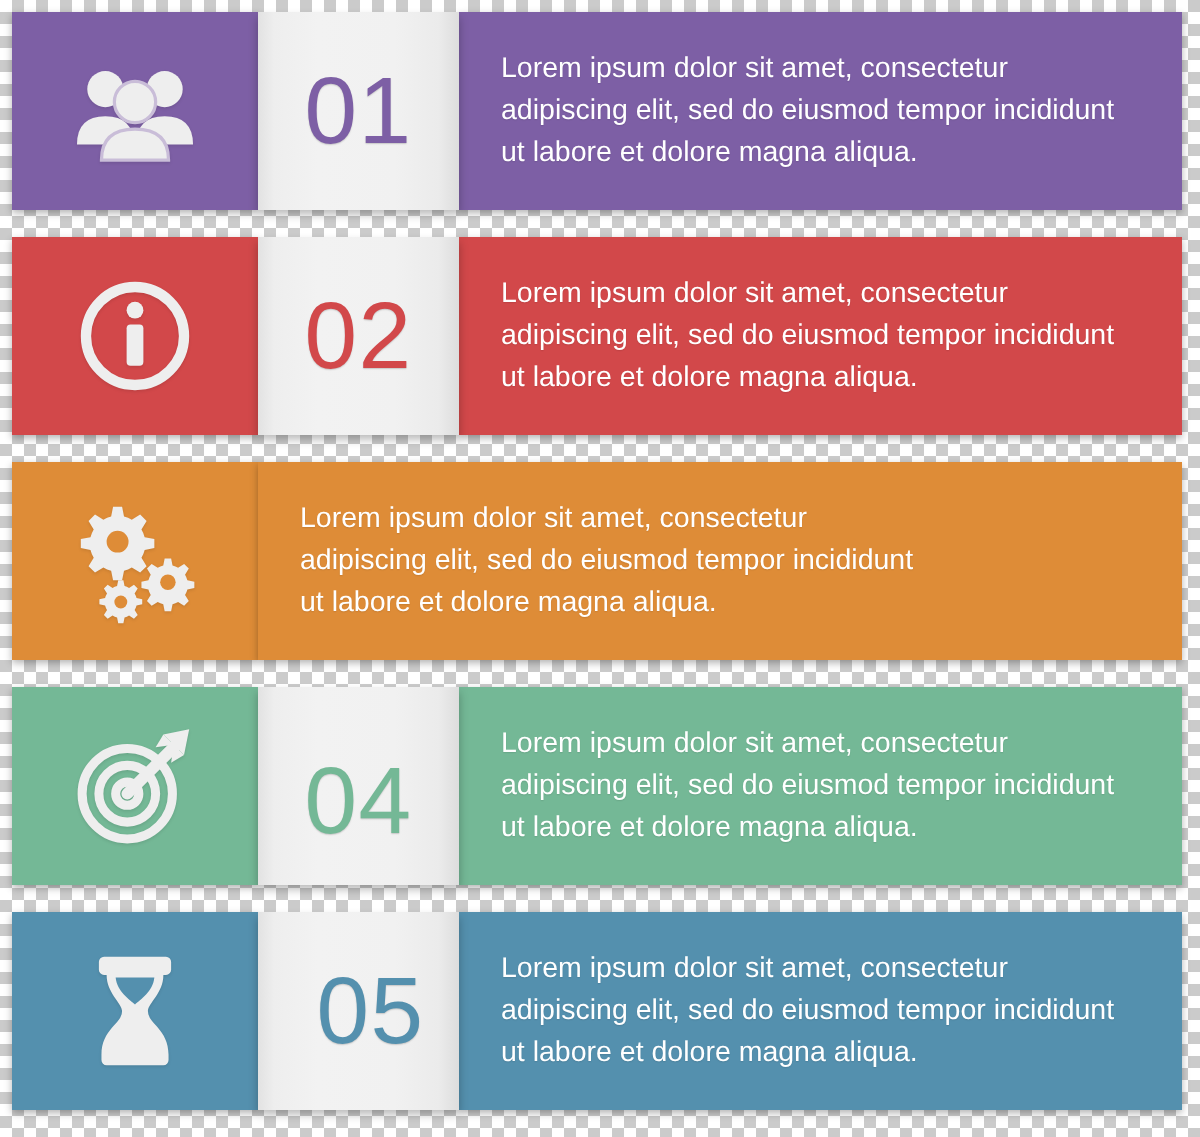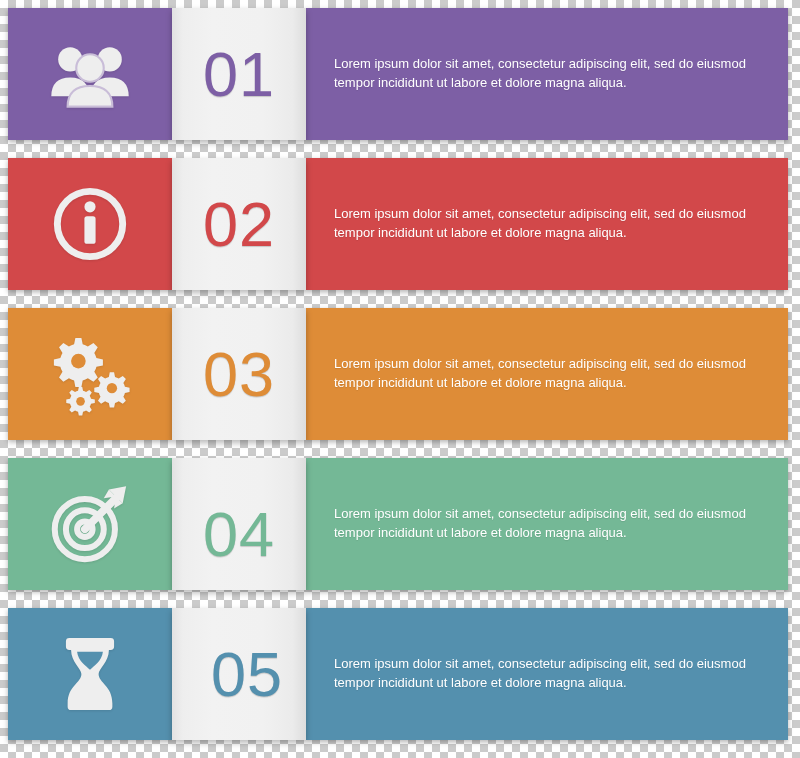--- a/index.html
+++ b/index.html
@@ -87,21 +87,21 @@
     flex: 1 1 auto;
     display: flex;
     align-items: center;
     padding-left: 28px;
     padding-right: 16px;
     box-shadow: 0 2px 5px rgba(0,0,0,0.30);
   }
 
   .desc {
     color: #ffffff;
-    font-size: 13px;
+    font-size: 19px;
     line-height: 1.46;
     max-width: 420px;
     text-shadow: 0 1px 1px rgba(0,0,0,0.10);
   }
 </style>
 </head>
 <body>
 
 <div id="board">
 
@@ -146,23 +146,20 @@
         <g fill="#eeeeee">
           <path d="M33 8 l7 0 1.5 7.5 a22 22 0 0 1 6 2.5 l6.5 -4 5 5 -4 6.5 a22 22 0 0 1 2.5 6 l7.5 1.5 0 7 -7.5 1.5 a22 22 0 0 1 -2.5 6 l4 6.5 -5 5 -6.5 -4 a22 22 0 0 1 -6 2.5 l-1.5 7.5 -7 0 -1.5 -7.5 a22 22 0 0 1 -6 -2.5 l-6.5 4 -5 -5 4 -6.5 a22 22 0 0 1 -2.5 -6 l-7.5 -1.5 0 -7 7.5 -1.5 a22 22 0 0 1 2.5 -6 l-4 -6.5 5 -5 6.5 4 a22 22 0 0 1 6 -2.5 z"></path>
           <circle cx="36.5" cy="35" r="8.5" fill="#de8c37"></circle>
           <path d="M73 48 l5 0 1.1 5.4 a16 16 0 0 1 4.3 1.8 l4.7 -2.9 3.6 3.6 -2.9 4.7 a16 16 0 0 1 1.8 4.3 l5.4 1.1 0 5 -5.4 1.1 a16 16 0 0 1 -1.8 4.3 l2.9 4.7 -3.6 3.6 -4.7 -2.9 a16 16 0 0 1 -4.3 1.8 l-1.1 5.4 -5 0 -1.1 -5.4 a16 16 0 0 1 -4.3 -1.8 l-4.7 2.9 -3.6 -3.6 2.9 -4.7 a16 16 0 0 1 -1.8 -4.3 l-5.4 -1.1 0 -5 5.4 -1.1 a16 16 0 0 1 1.8 -4.3 l-2.9 -4.7 3.6 -3.6 4.7 2.9 a16 16 0 0 1 4.3 -1.8 z"></path>
           <circle cx="75.5" cy="66.5" r="6" fill="#de8c37"></circle>
           <path d="M37 65 l4 0 0.9 4.4 a13 13 0 0 1 3.5 1.5 l3.8 -2.4 2.9 2.9 -2.4 3.8 a13 13 0 0 1 1.5 3.5 l4.4 0.9 0 4 -4.4 0.9 a13 13 0 0 1 -1.5 3.5 l2.4 3.8 -2.9 2.9 -3.8 -2.4 a13 13 0 0 1 -3.5 1.5 l-0.9 4.4 -4 0 -0.9 -4.4 a13 13 0 0 1 -3.5 -1.5 l-3.8 2.4 -2.9 -2.9 2.4 -3.8 a13 13 0 0 1 -1.5 -3.5 l-4.4 -0.9 0 -4 4.4 -0.9 a13 13 0 0 1 1.5 -3.5 l-2.4 -3.8 2.9 -2.9 3.8 2.4 a13 13 0 0 1 3.5 -1.5 z"></path>
           <circle cx="39" cy="81.8" r="5" fill="#de8c37"></circle>
         </g>
       </svg>
     </div>
-    <div class="num-cell">
-      <span class="num" style="color: rgb(222, 140, 55);">03</span>
-    </div>
     <div class="text-cell" style="background: rgb(222, 140, 55);">
       <div class="desc">Lorem ipsum dolor sit amet, consectetur adipiscing elit, sed do eiusmod tempor incididunt ut labore et dolore magna aliqua.</div>
     </div>
   </div>
 
   <div class="row row-3">
     <div class="icon-cell" style="background: rgb(116, 184, 150);">
       <svg viewBox="0 0 100 100">
         <circle cx="44" cy="56" r="35" fill="none" stroke="#eeeeee" stroke-width="7"></circle>
         <circle cx="44" cy="56" r="22" fill="none" stroke="#eeeeee" stroke-width="7"></circle>

